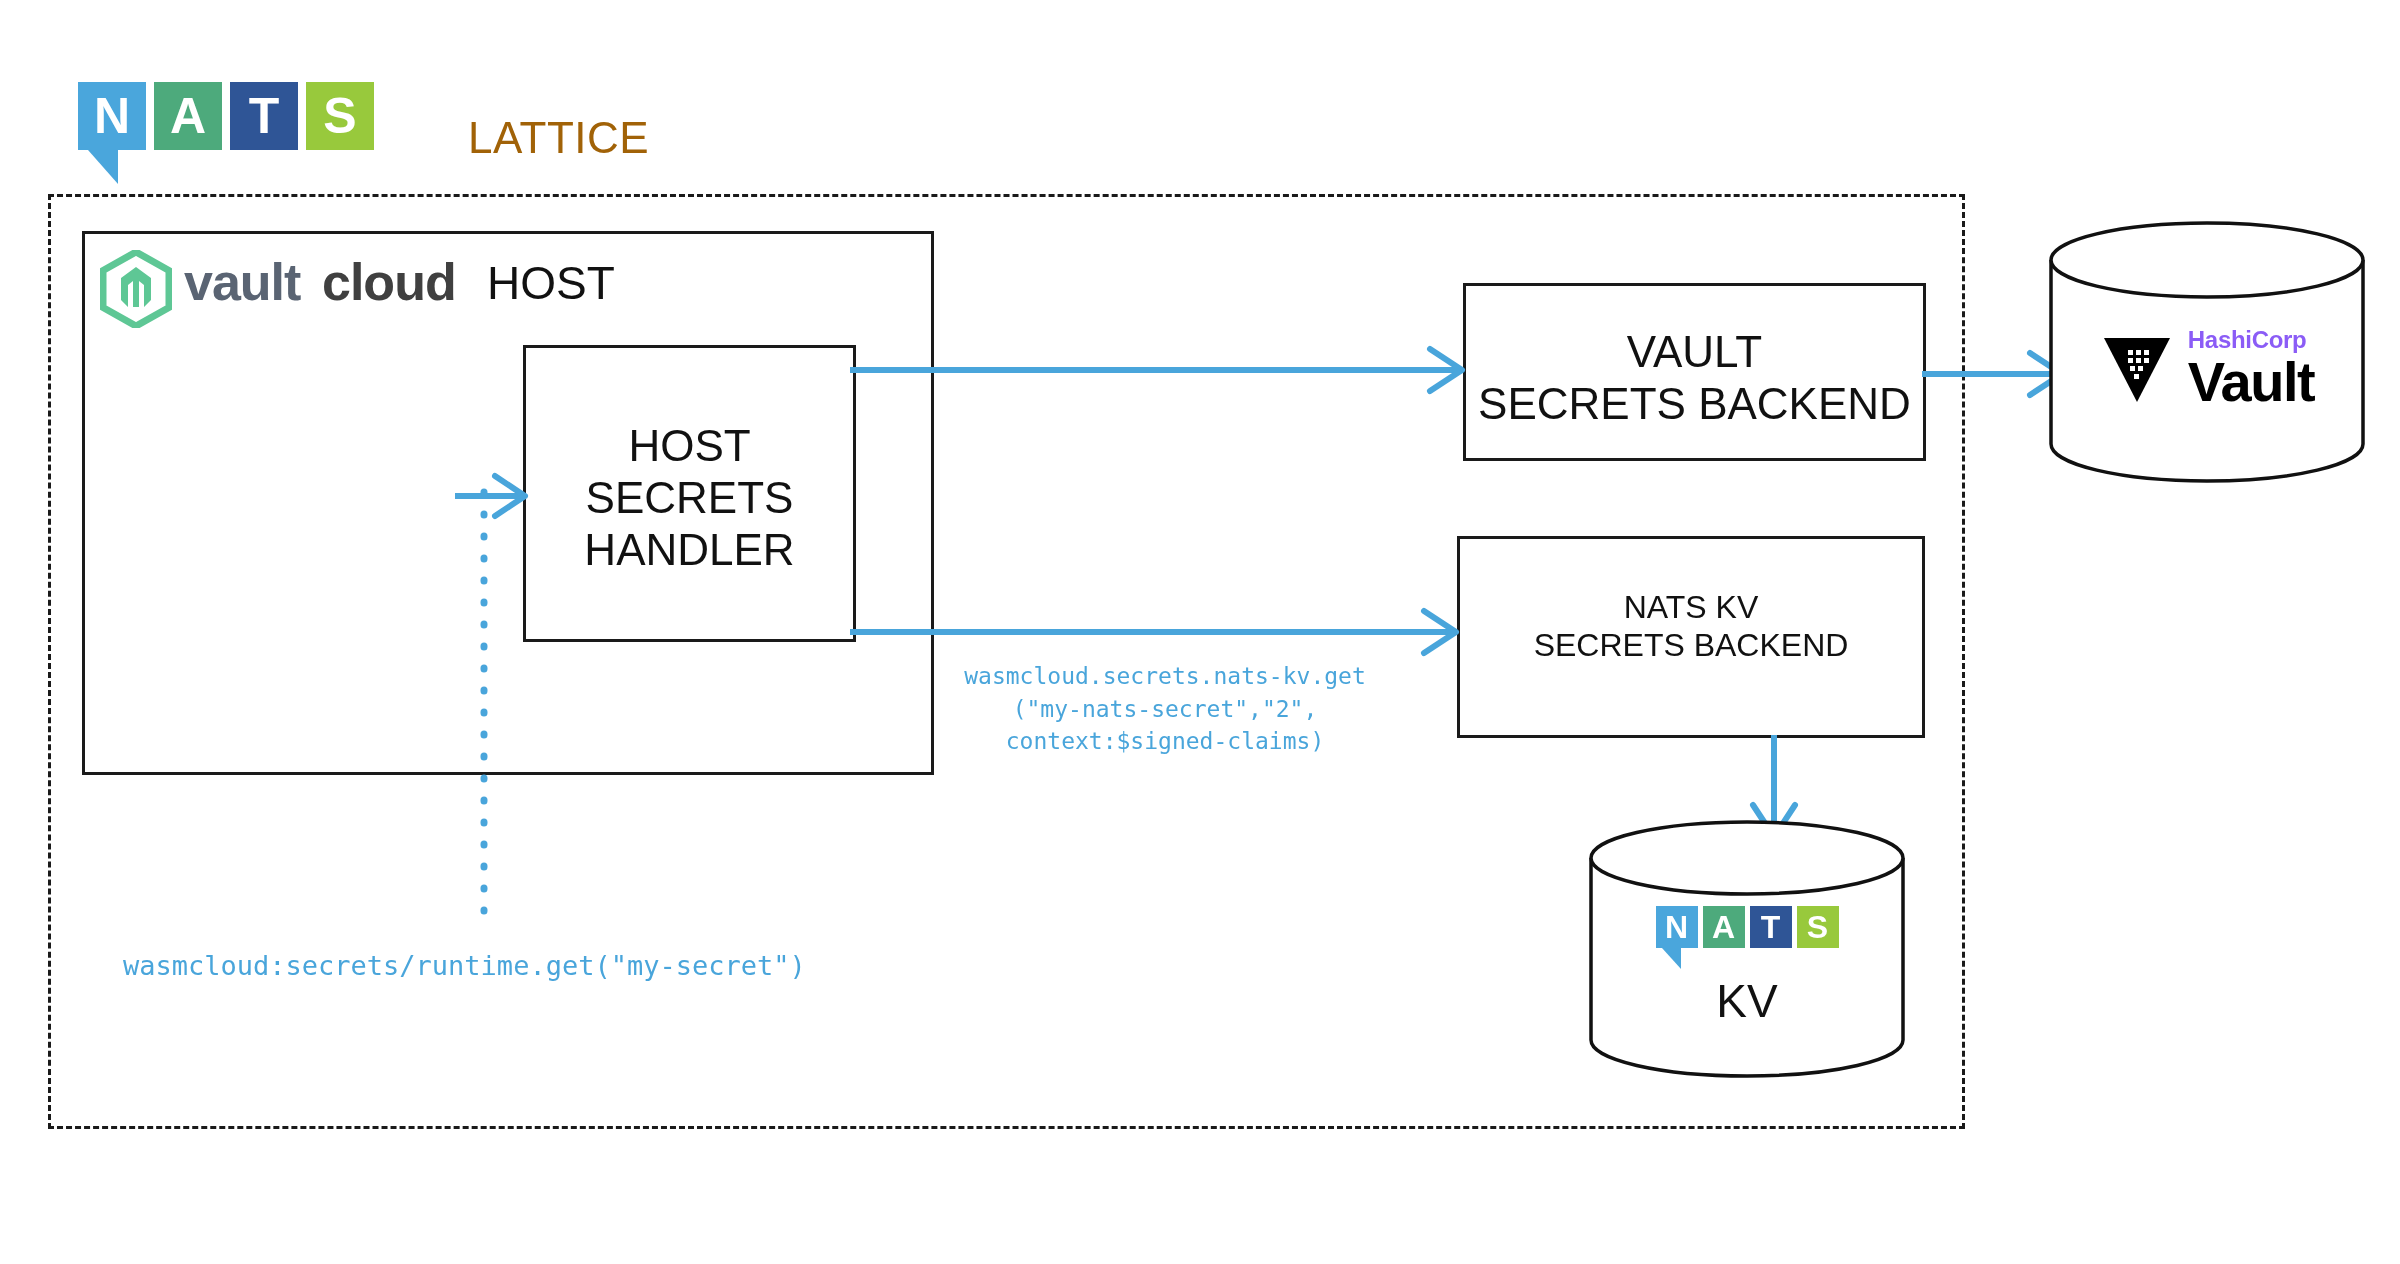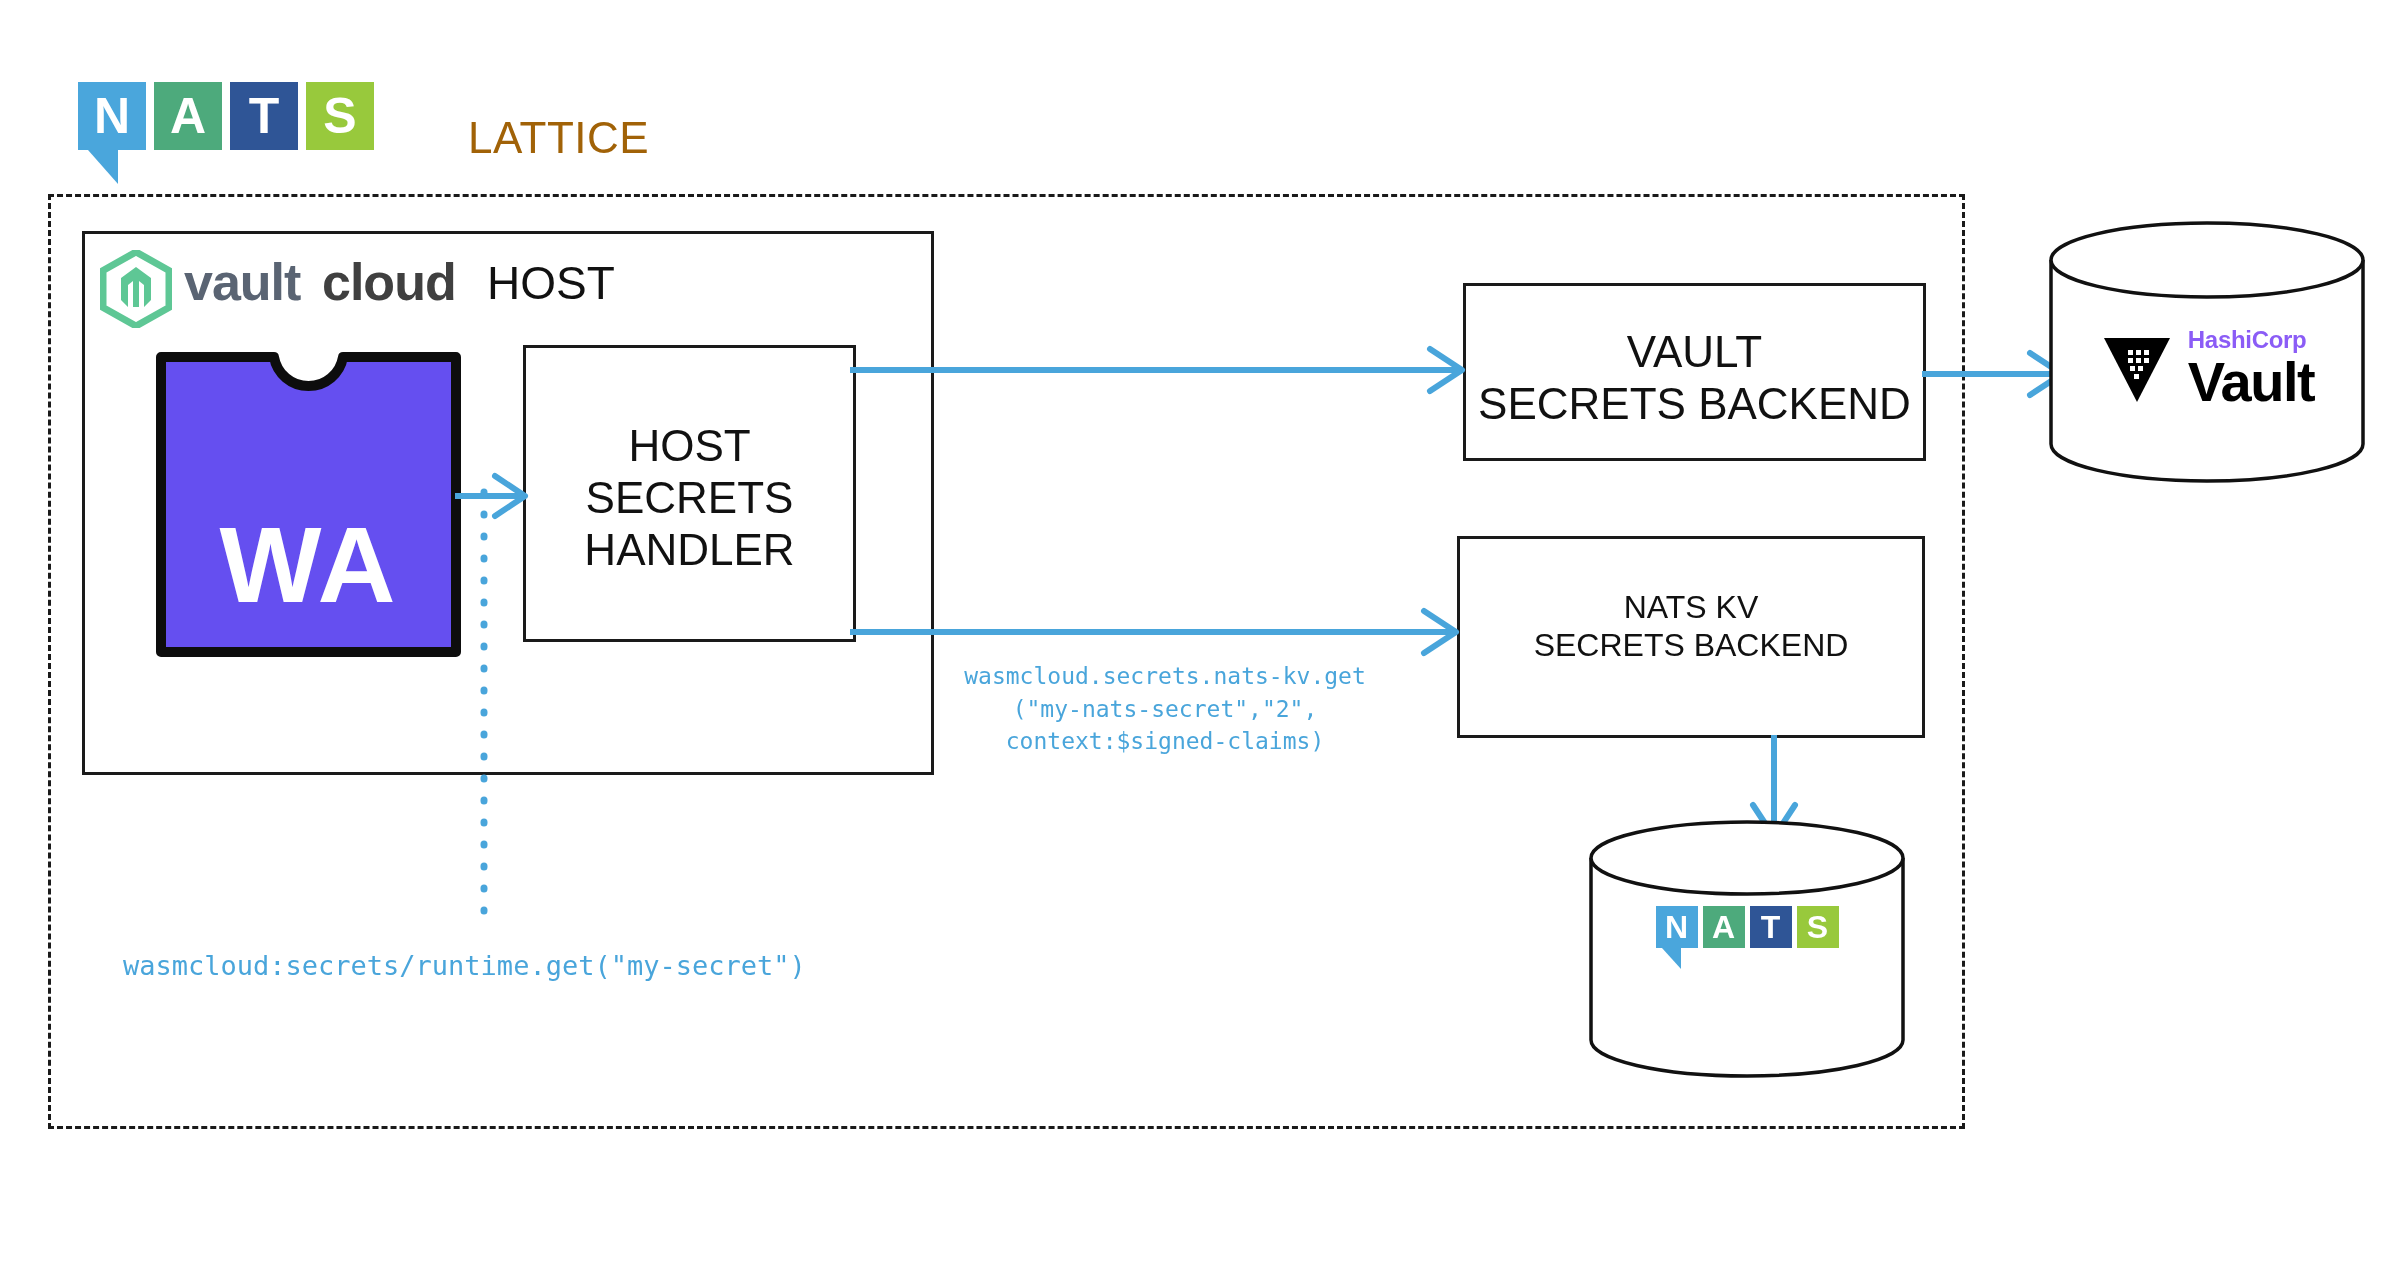--- a/index.html
+++ b/index.html
@@ -196,26 +196,20 @@
   <div style="position:absolute; left:100px; top:250px; width:72px; height:78px;">
     <svg width="72" height="78" viewBox="0 0 72 78">
       <polygon points="36,2 69,20.5 69,57.5 36,76 3,57.5 3,20.5" fill="none" stroke="#5ec795" stroke-width="7"></polygon>
       <path d="M21,28 L21,50 L28,57 L28,35 L33,31 L33,57 L39,57 L39,31 L44,35 L44,57 L51,50 L51,28 L36,17 Z" fill="#5ec795"></path>
     </svg>
   </div>
   <div class="wasm-word" style="left:184px; top:252px; color:#5a6473;">vault</div>
   <div class="wasm-word" style="left:322px; top:252px; color:#404040;">cloud</div>
   <div class="host-title" style="left:487px; top:256px;">HOST</div>
 
-  <div class="wa-block" style="left:156px; top:352px; width:305px; height:305px;">
-    <svg width="305" height="305" viewBox="0 0 305 305">
-      <path d="M5,5 L118,5 A35,35 0 0 0 187,5 L300,5 L300,300 L5,300 Z" fill="#654ff0" stroke="#0d0d0d" stroke-width="10" stroke-linejoin="round"></path>
-    </svg>
-    <div class="wa-text" style="top:150px;">WA</div>
-  </div>
 
   <div class="solid-box" style="left:523px; top:345px; width:333px; height:297px;">
     <div class="box-label" style="top:72px; font-size:44px;">HOST
 SECRETS
 HANDLER</div>
   </div>
 
   <div class="solid-box" style="left:1463px; top:283px; width:463px; height:178px;">
     <div class="box-label" style="top:40px; font-size:44px;">VAULT
 SECRETS BACKEND</div>
@@ -319,16 +313,17 @@
         <div class="nats-sq" style="width: 42px; height: 42px; font-size: 32px; margin-left: 5px; background: rgb(77, 170, 124);">
           <span>A</span>
         </div>
         <div class="nats-sq" style="width: 42px; height: 42px; font-size: 32px; margin-left: 5px; background: rgb(47, 85, 150);">
           <span>T</span>
         </div>
         <div class="nats-sq" style="width: 42px; height: 42px; font-size: 32px; margin-left: 5px; background: rgb(152, 201, 60);">
           <span>S</span>
         </div>
       </div>
+      <div class="kv-text" style="margin-top:26px;">KV</div>
     </div>
   </div>
 
 </div>
 
 </body></html>

